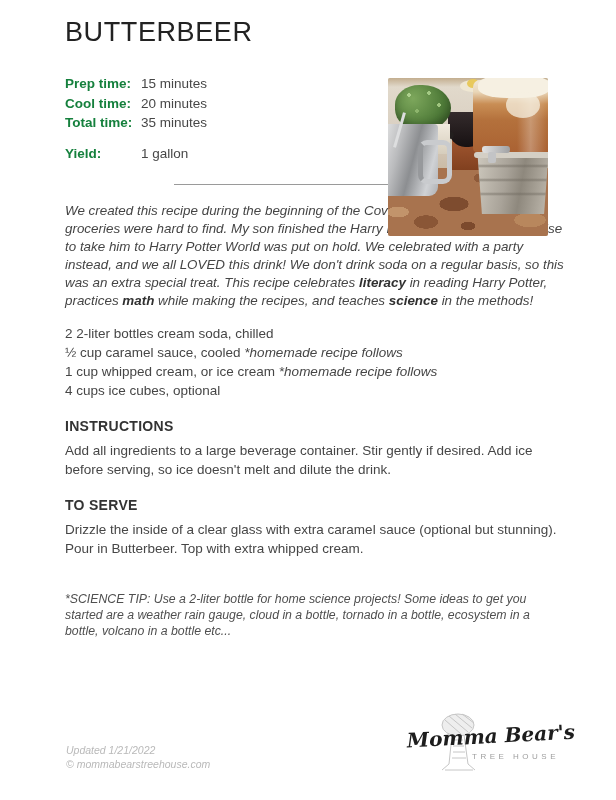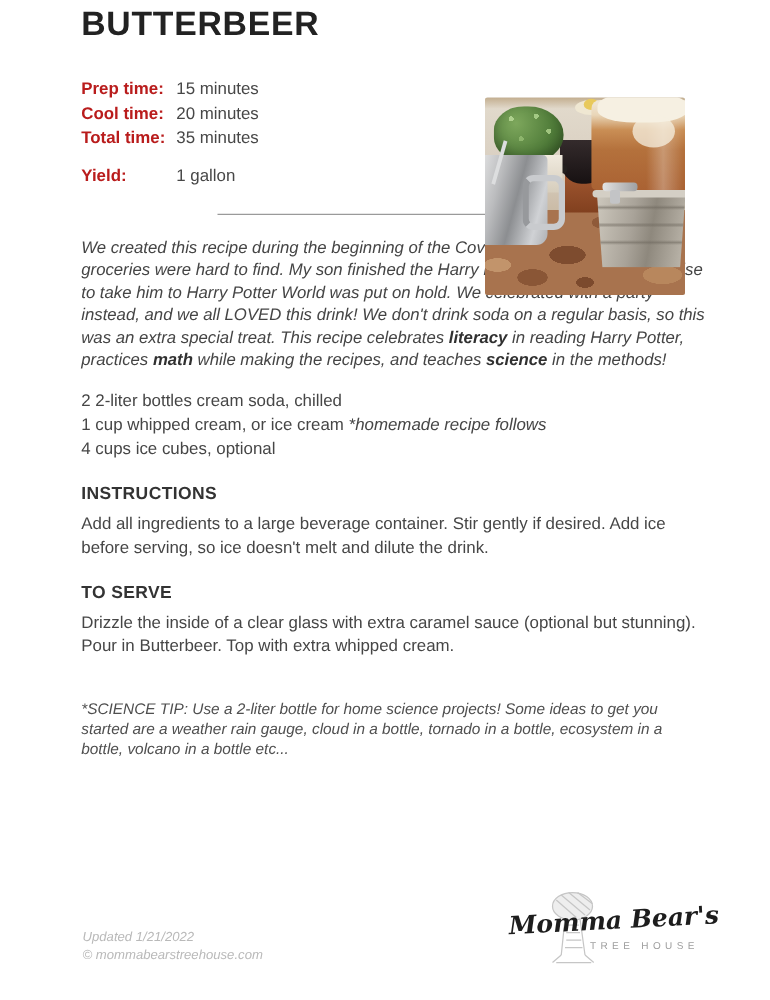--- a/index.html
+++ b/index.html
@@ -5,26 +5,26 @@
   html,body{margin:0;padding:0;}
   body{
     width:616px;height:800px;background:#ffffff;position:relative;overflow:hidden;
     font-family:"Liberation Sans",sans-serif;color:#4a4a4a;
     -webkit-font-smoothing:antialiased;
   }
   .content{position:absolute;left:65px;top:0;width:497px;}
 
   .kicker{margin-top:66px;font-size:17px;line-height:20px;letter-spacing:1.2px;
           font-weight:500;color:#333333;}
-  .title{margin-top:4px;font-size:27px;line-height:30px;letter-spacing:0.6px;
-         font-weight:700;color:#222222;}
+  .title{margin-top:17px;font-size:27px;line-height:30px;letter-spacing:0.6px;
+         font-weight:400;color:#222222;}
 
   .meta{margin-top:27px;font-size:13.5px;line-height:19.5px;}
   .meta-row{display:flex;}
-  .meta-label{width:76px;font-weight:700;color:#b91c1c;}
+  .meta-label{width:76px;font-weight:700;color:#15803d;}
   .meta-value{color:#474747;}
   .yield-row{margin-top:11px;}
 
   .divider{margin-top:21px;width:280px;border:none;border-top:1px solid #9a9a9a;height:0;}
 
   .intro{margin-top:17px;font-size:13.4px;line-height:18.1px;font-style:italic;color:#454545;width:500px;}
   .intro b{font-weight:700;color:#303030;}
 
   .section-heading{margin-top:14px;font-size:14px;font-weight:700;letter-spacing:0.3px;color:#333333;line-height:18px;}
   .body-text{margin-top:6px;font-size:13.5px;line-height:19px;color:#464646;width:500px;}
@@ -125,20 +125,21 @@
       <span class="meta-value">1 gallon</span>
     </div>
   </div>
 
   <hr class="divider">
 
   <p class="intro"><span>We created this recipe during the beginning of the Covid-19 outbreak when some groceries were hard to find. My son finished the Harry Potter series and our promise to take him to Harry Potter World was put on hold. We celebrated with a party instead, and we all LOVED this drink! We don't drink soda on a regular basis, so this was an extra special treat. This recipe celebrates </span><b>literacy</b><span> in reading Harry Potter, practices </span><b>math</b><span> while making the recipes, and teaches </span><b>science</b><span> in the methods!</span></p>
 
   <ul class="ing-list">
     <li><span>2 2-liter bottles cream soda, chilled</span><span class="ing-note"></span></li>
+    <li><span>½ cup caramel sauce, cooled </span><span class="ing-note">*homemade recipe follows</span></li>
     <li><span>1 cup whipped cream, or ice cream </span><span class="ing-note">*homemade recipe follows</span></li>
     <li><span>4 cups ice cubes, optional</span><span class="ing-note"></span></li>
   </ul>
 
   <div class="section-heading mt-lg">INSTRUCTIONS</div>
   <p class="body-text">Add all ingredients to a large beverage container. Stir gently if desired. Add ice before serving, so ice doesn't melt and dilute the drink.</p>
 
   <div class="section-heading mt-lg">TO SERVE</div>
   <p class="body-text">Drizzle the inside of a clear glass with extra caramel sauce (optional but stunning). Pour in Butterbeer. Top with extra whipped cream.</p>
 

